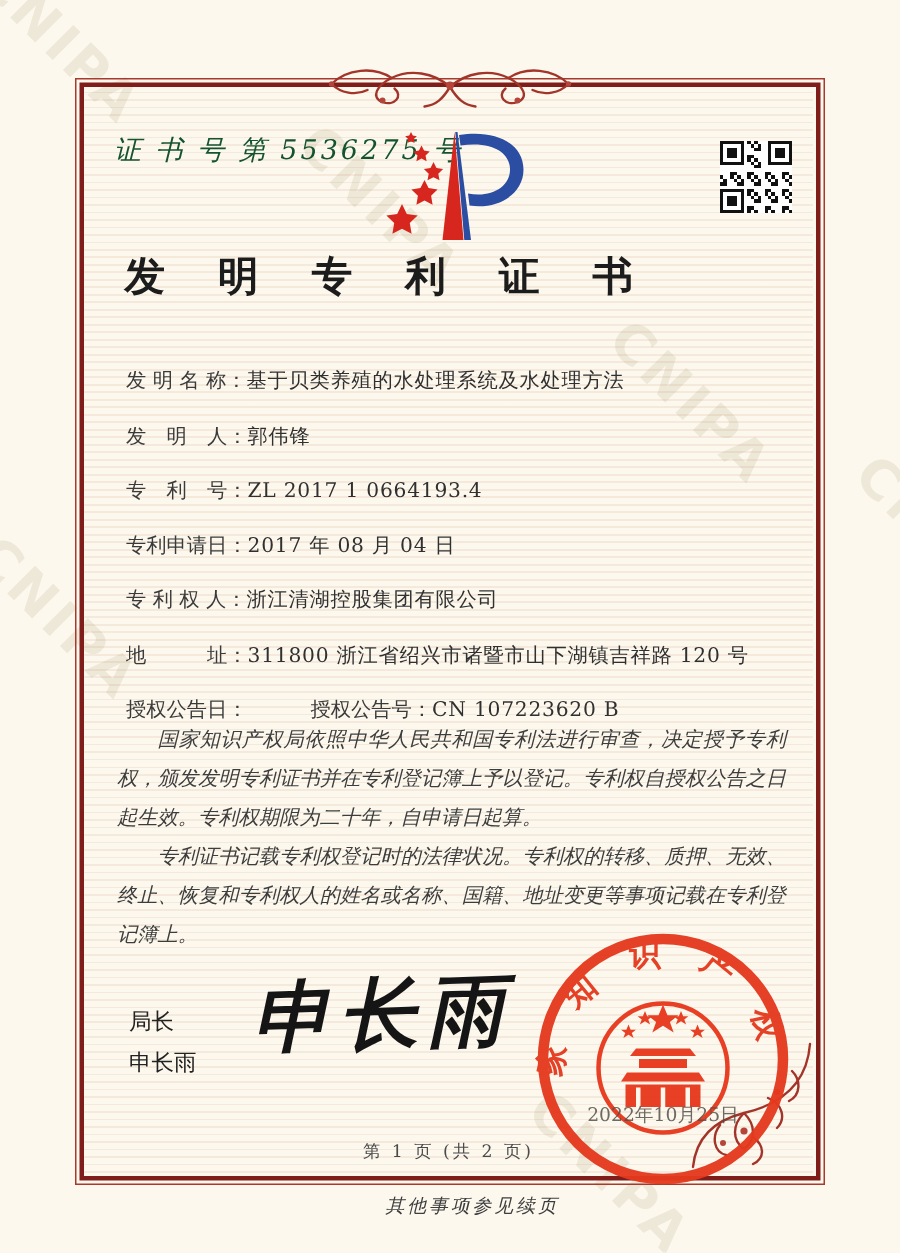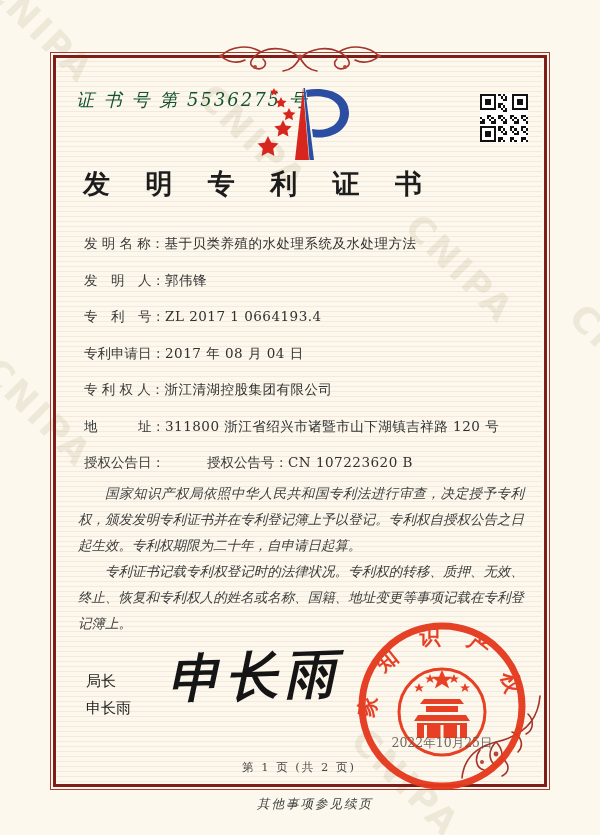--- a/index.html
+++ b/index.html
@@ -25,21 +25,21 @@
   .ornament-corner{position:absolute;left:452px;top:692px;z-index:3;}
 
   
   .cert-no{position:absolute;left:76px;top:88px;font-size:18px;letter-spacing:2px;color:#14532d;z-index:3;font-style:italic;}
   .logo{position:absolute;left:243px;top:86px;z-index:3;}
   .qr{position:absolute;left:480px;top:94px;width:48px;height:48px;z-index:3;}
   .title{position:absolute;left:50px;top:166px;width:418px;text-align:center;
       font-size:27px;font-weight:bold;letter-spacing:13px;color:#1c1c1c;z-index:3;}
 
   
-  .fields{position:absolute;left:84px;top:233px;width:440px;z-index:3;font-size:13.5px;color:#303030;}
+  .fields{position:absolute;left:84px;top:244px;width:440px;z-index:3;font-size:13.5px;color:#303030;}
   .frow{display:flex;margin-bottom:15.5px;line-height:21px;}
   .flabel{flex:0 0 auto;white-space:pre;color:#3a3a3a;}
   .fvalue{flex:1 1 auto;letter-spacing:0.5px;}
   .frow-double{display:flex;}
   .fcol2{margin-left:42px;display:flex;}
 
   
   .bodytext{position:absolute;left:78px;top:480px;width:446px;z-index:3;
       font-size:13.5px;line-height:1.93;color:#3d3d3d;font-style:italic;text-align:justify;}
   .bodytext p{margin:0;text-indent:2em;}

